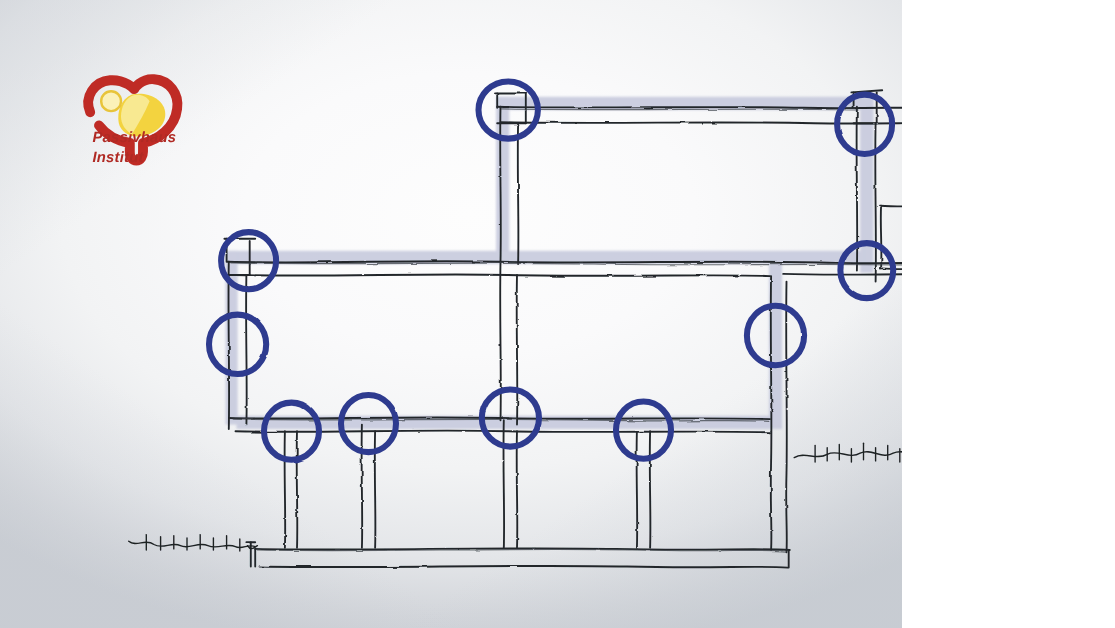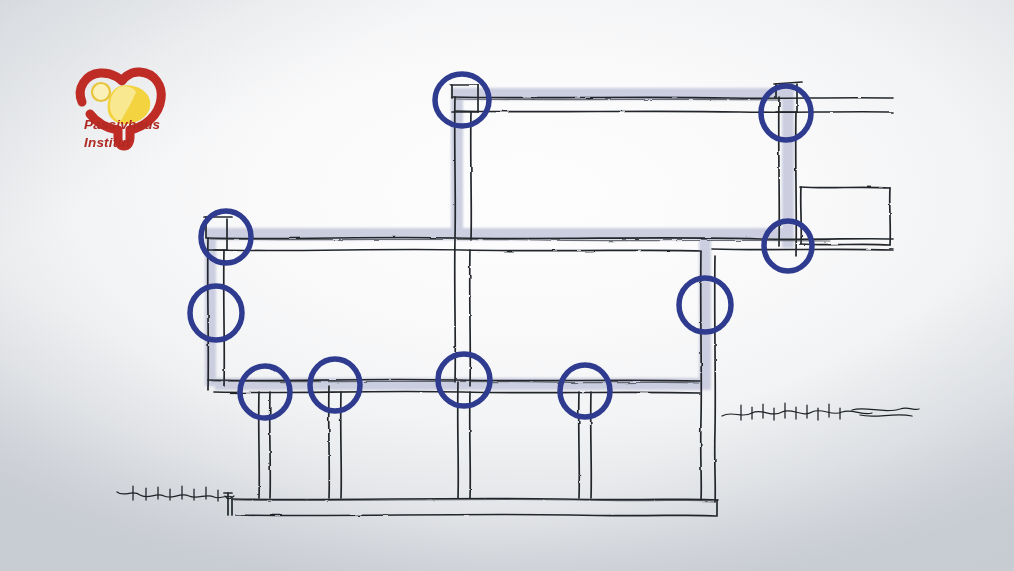--- a/index.html
+++ b/index.html
@@ -2,21 +2,21 @@
 <html><head>
 <meta charset="utf-8">
 <style>
   html, body {
     margin: 0;
     padding: 0;
     background: #ffffff;
   }
   #stage {
     position: relative;
-    width: 1014px;
+    width: 820px;
     height: 571px;
     overflow: hidden;
     font-family: "Liberation Sans", sans-serif;
     background:
       radial-gradient(ellipse 78% 70% at 52% 34%,
         #fdfdfd 0%,
         #fafafb 32%,
         #f2f3f4 58%,
         #e4e6e9 78%,
         #d2d5da 92%,

